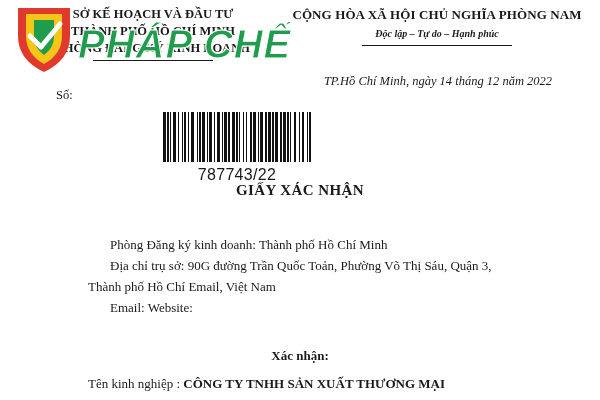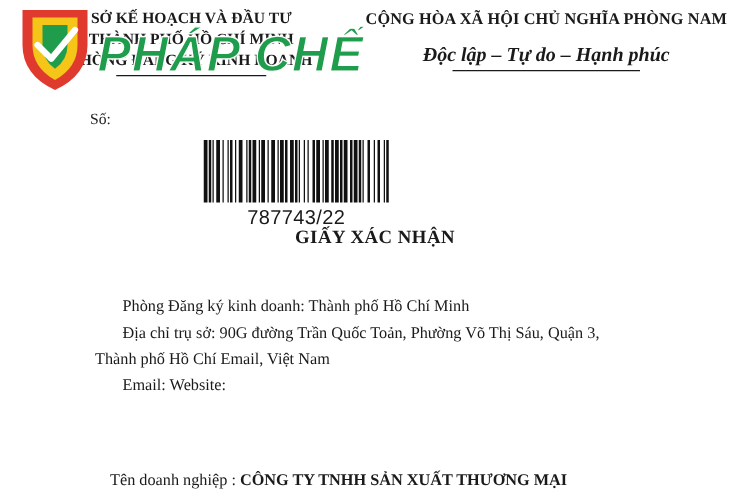--- a/index.html
+++ b/index.html
@@ -57,25 +57,25 @@
     width: 310px;
     text-align: center;
   }
   .header-right .nation {
     font-size: 13px;
     font-weight: bold;
     line-height: 18px;
     letter-spacing: 0.1px;
   }
   .header-right .motto {
-    font-size: 16px;
+    font-size: 10px;
     font-weight: bold;
     font-style: italic;
     line-height: 18px;
-    margin-top: 12px;
+    margin-top: 1px;
   }
   .header-right .motto-sep {
     display: block;
     width: 150px;
     height: 1.2px;
     background: #1a1a1a;
     margin: 2px auto 0 auto;
   }
 
   .place-date {
@@ -83,21 +83,21 @@
     left: 282px;
     top: 74px;
     width: 312px;
     text-align: center;
     font-size: 12.5px;
     font-style: italic;
   }
 
   .so-label {
     position: absolute;
-    left: 72px;
+    left: 56px;
     top: 88px;
     font-size: 12.5px;
   }
 
   
   .barcode-wrap {
     position: absolute;
     left: 112px;
     top: 112px;
     width: 250px;
@@ -142,21 +142,21 @@
     top: 204px;
     width: 600px;
     text-align: center;
     font-size: 13.5px;
     font-weight: bold;
   }
 
   
   .body-block {
     position: absolute;
-    left: 76px;
+    left: 88px;
     top: 234px;
     width: 430px;
     font-size: 13px;
     line-height: 21px;
   }
   .body-block p {
     margin: 0;
   }
   .body-block .indent {
     text-indent: 22px;
@@ -221,20 +221,21 @@
       <span class="line-sep"></span>
     </div>
 
     <div class="header-right">
       <div class="nation">CỘNG HÒA XÃ HỘI CHỦ NGHĨA PHÒNG NAM</div>
       <div class="motto">Độc lập – Tự do – Hạnh phúc</div>
       <span class="motto-sep"></span>
     </div>
   </div>
 
+  <div class="place-date">TP.Hồ Chí Minh, ngày 14 tháng 12 năm 2022</div>
   <div class="so-label">Số:</div>
 
   <div class="barcode-wrap">
     <div class="barcode" id="barcode">
         <span style="width: 3px;"></span>
         <span class="sp" style="width: 1px;"></span>
         <span style="width: 2px;"></span>
         <span class="sp" style="width: 1px;"></span>
         <span style="width: 1px;"></span>
         <span class="sp" style="width: 2px;"></span>
@@ -319,23 +320,24 @@
   </div>
 
   <div class="doc-title">GIẤY XÁC NHẬN</div>
 
   <div class="body-block">
     <p class="indent">Phòng Đăng ký kinh doanh: Thành phố Hồ Chí Minh</p>
     <p class="indent">Địa chỉ trụ sở: 90G đường Trần Quốc Toản, Phường Võ Thị Sáu, Quận 3, Thành phố Hồ Chí Email, Việt Nam</p>
     <p class="indent">Email: Website:</p>
   </div>
 
+  <div class="xacnhan">Xác nhận:</div>
 
   <div class="lastline">
-    <span class="indent">Tên doanh nghiệp : </span><span class="strong">CÔNG TY TNHH SẢN XUẤT THƯƠNG MẠI</span>
+    <span class="indent">Tên kinh nghiệp : </span><span class="strong">CÔNG TY TNHH SẢN XUẤT THƯƠNG MẠI</span>
   </div>
 
   <div class="watermark">
     <svg width="300" height="76" viewBox="0 0 300 76">
       <path d="M10 6 L62 6 L62 34 Q62 58 36 70 Q10 58 10 34 Z" fill="#e03a2f"></path>
       <path d="M18 12 L54 12 L54 34 Q54 52 36 62 Q18 52 18 34 Z" fill="#f5c518"></path>
       <path d="M26 18 L46 18 L46 34 Q46 46 36 53 Q26 46 26 34 Z" fill="#1f9d4d"></path>
       <path d="M22 34 L33 45 L52 22" stroke="#ffffff" stroke-width="5" fill="none" stroke-linecap="round" stroke-linejoin="round"></path>
     </svg>
     <div class="wm-text">PHÁP CHẾ</div>

